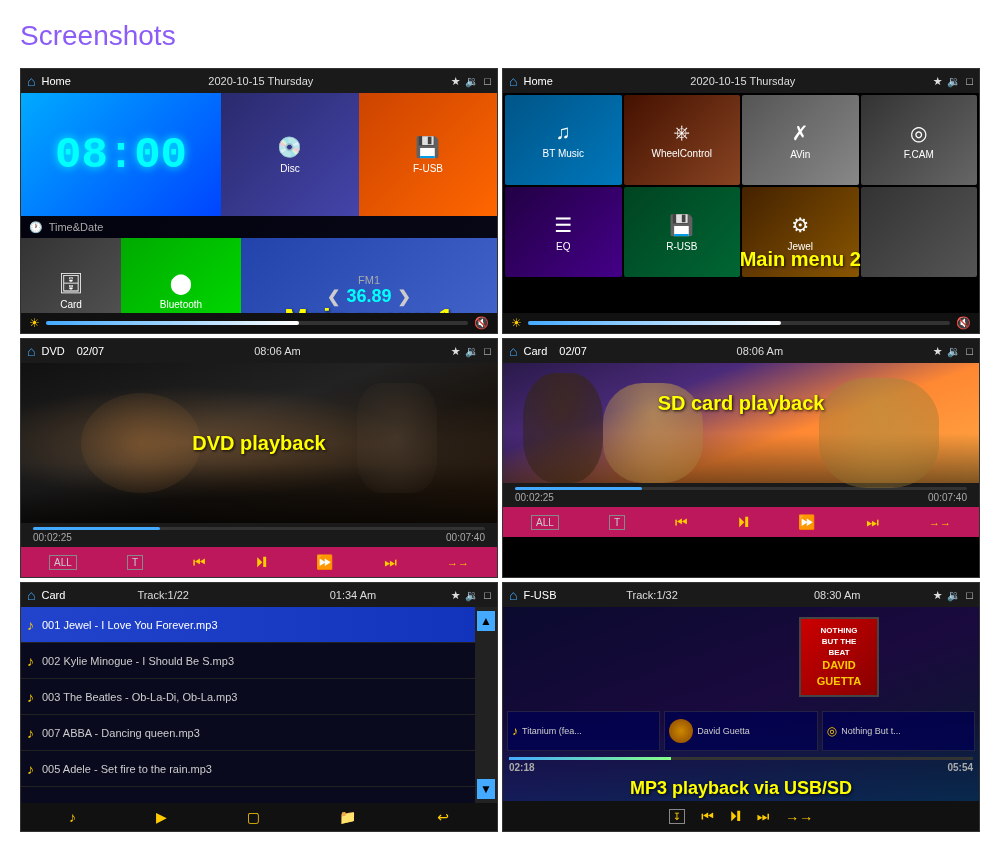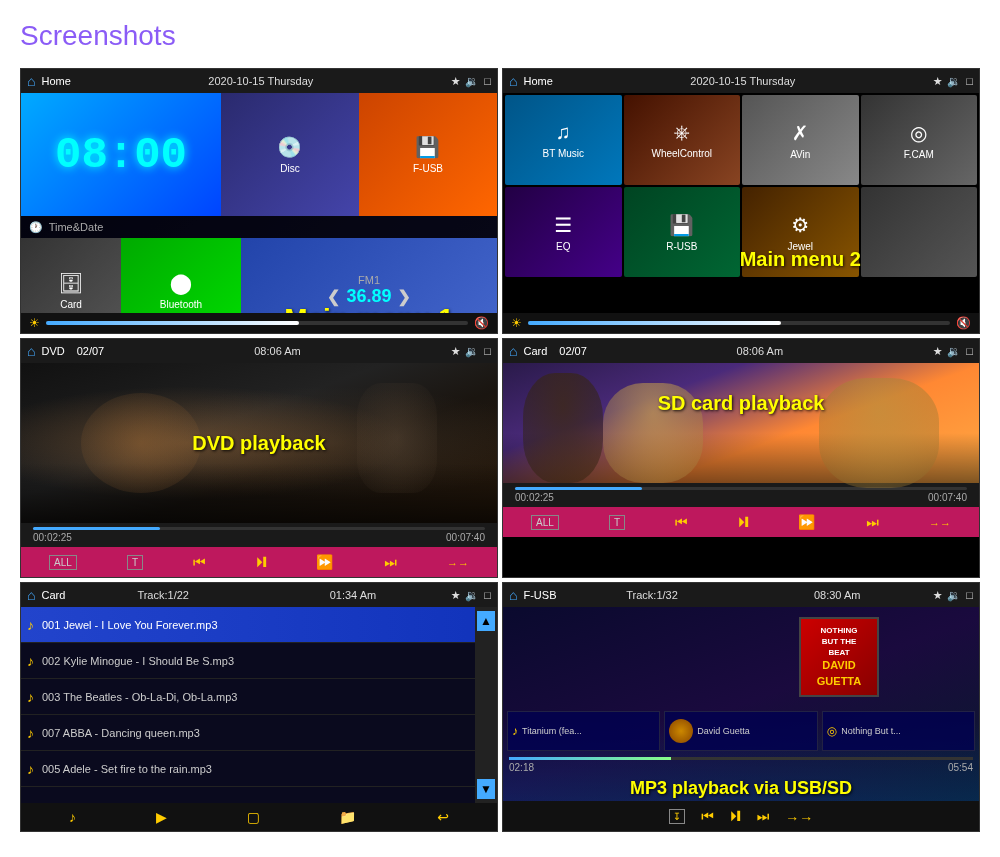--- a/index.html
+++ b/index.html
@@ -414,20 +414,21 @@
       height: 100%;
       background: linear-gradient(90deg, #4af, #88ff88);
     }
     
     .usb-times {
       display: flex;
       justify-content: space-between;
       color: #aaa;
       font-size: 10px;
       margin-top: 2px;
+      font-weight: bold;
     }
     
     .wave-bg {
       position: absolute;
       bottom: 0;
       left: 0;
       right: 0;
       height: 80px;
       background: linear-gradient(180deg, transparent, rgba(0,100,200,0.2));
     }

